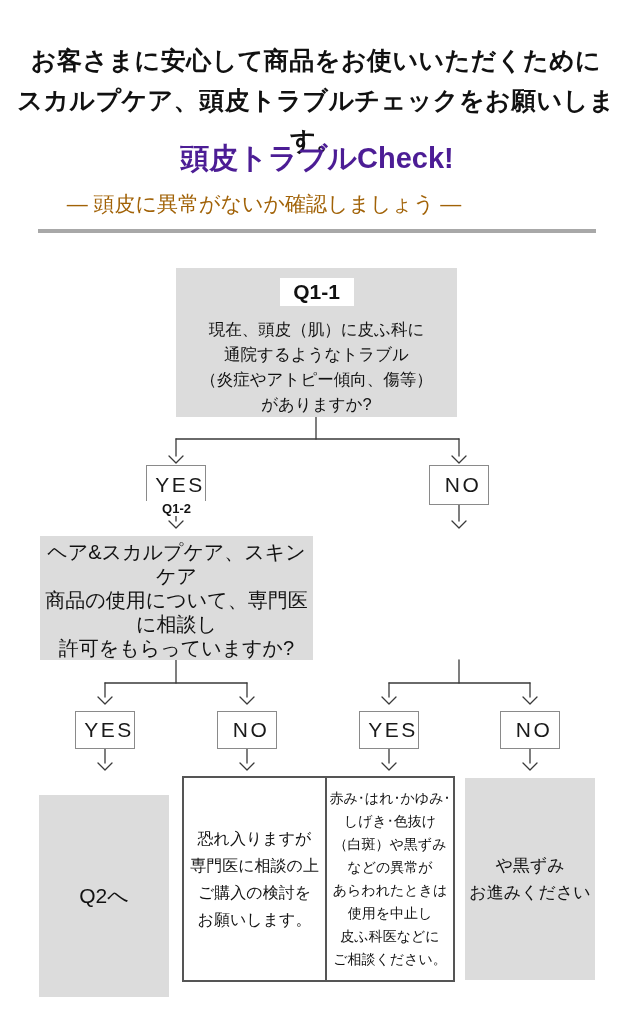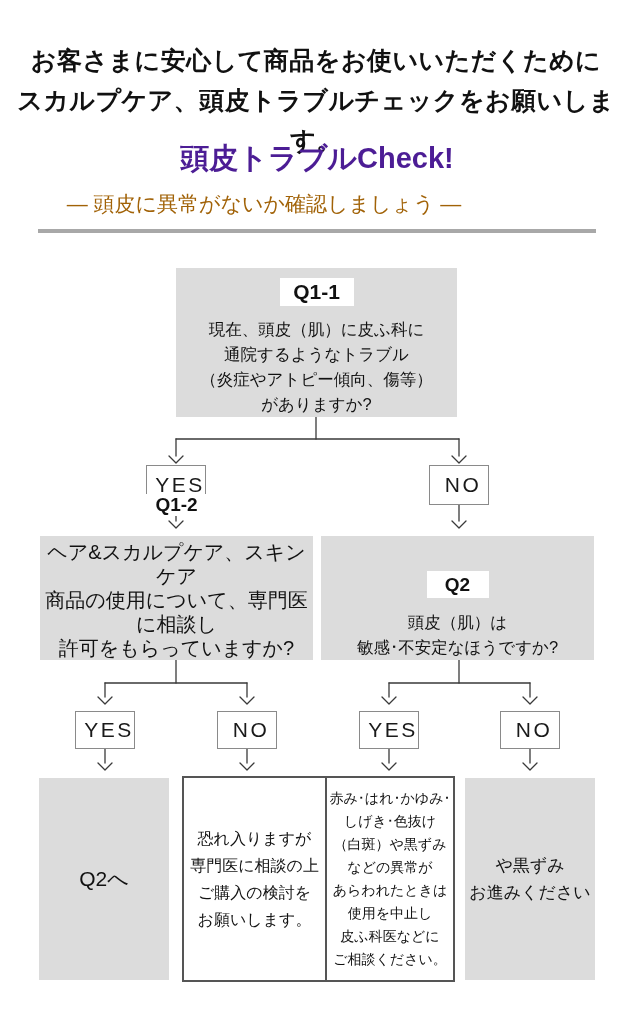--- a/index.html
+++ b/index.html
@@ -48,21 +48,21 @@
     display:flex; flex-direction:column; align-items:center;
     box-sizing:border-box;
     justify-content:flex-end;
   }
   .qlabel {
     background:#ffffff;
     font-weight:700; color:#111;
     display:flex; align-items:center; justify-content:center;
   }
   .qlabel.big { width:74px; height:30px; font-size:21px; margin-top:10px; }
-  .qlabel.small { width:62px; height:27px; font-size:19px; margin-top:11px; }
+  .qlabel.small { width:62px; height:27px; font-size:13px; margin-top:11px; }
   .qtext {
     white-space:pre-line; text-align:center;
     font-size:16.5px; line-height:25px; color:#111;
     margin-top:11px;
   }
   .qtext.roomy { line-height:25px; margin-top:12px; }
 
   
   .ynbox {
     background:#ffffff;
@@ -74,21 +74,21 @@
   }
 
   
   .rbox {
     box-sizing:border-box;
     display:flex; align-items:center; justify-content:center;
     text-align:center; white-space:pre-line; color:#111;
   }
   .rbox.gray { background:var(--box-gray,#dcdcdc); }
   .rbox.outlined { background:#ffffff; border:2px solid #555555; }
-  .r-go-q2 { font-size:21px; }
+  .r-go-q2 { font-size:21px;margin-top:17px; }
   .r-consult { font-size:16px; line-height:27px; }
   .r-stop { font-size:14px; line-height:23px; }
   .r-proceed { font-size:17px; line-height:27px; }
 </style>
 </head>
 <body>
 
 <div class="canvas" style="--box-gray: #dcdcdc; --line: #3a3a3a; --divider: #a8a8a8;">
 
   <div class="abs hdr">
@@ -150,25 +150,20 @@
   <div class="abs ynbox" style="left:146px; top:465px; width:60px; height:40px;">YES</div>
   <div class="abs ynbox" style="left:429px; top:465px; width:60px; height:40px;">NO</div>
 
   <div class="abs qbox" style="left:40px; top:536px; width:273px; height:124px;">
     <div class="qlabel small">Q1-2</div>
     <div class="qtext" style="font-size:20px; line-height:24px; margin-top:24px;">ヘア&amp;スカルプケア、スキンケア
 商品の使用について、専門医に相談し
 許可をもらっていますか?</div>
   </div>
 
-  <div class="abs qbox" style="left:321px; top:536px; width:273px; height:124px;">
-    <div class="qlabel small">Q2</div>
-    <div class="qtext roomy">頭皮（肌）は
-敏感･不安定なほうですか?</div>
-  </div>
 
   <div class="abs ynbox" style="left:75px; top:711px; width:60px; height:38px;">YES</div>
   <div class="abs ynbox" style="left:217px; top:711px; width:60px; height:38px;">NO</div>
 
   <div class="abs ynbox" style="left:359px; top:711px; width:60px; height:38px;">YES</div>
   <div class="abs ynbox" style="left:500px; top:711px; width:60px; height:38px;">NO</div>
 
   <div class="abs rbox gray r-go-q2" style="left:39px; top:778px; width:130px; height:202px;">Q2へ</div>
 
   <div class="abs rbox outlined r-consult" style="left:182px; top:776px; width:145px; height:206px;">恐れ入りますが

